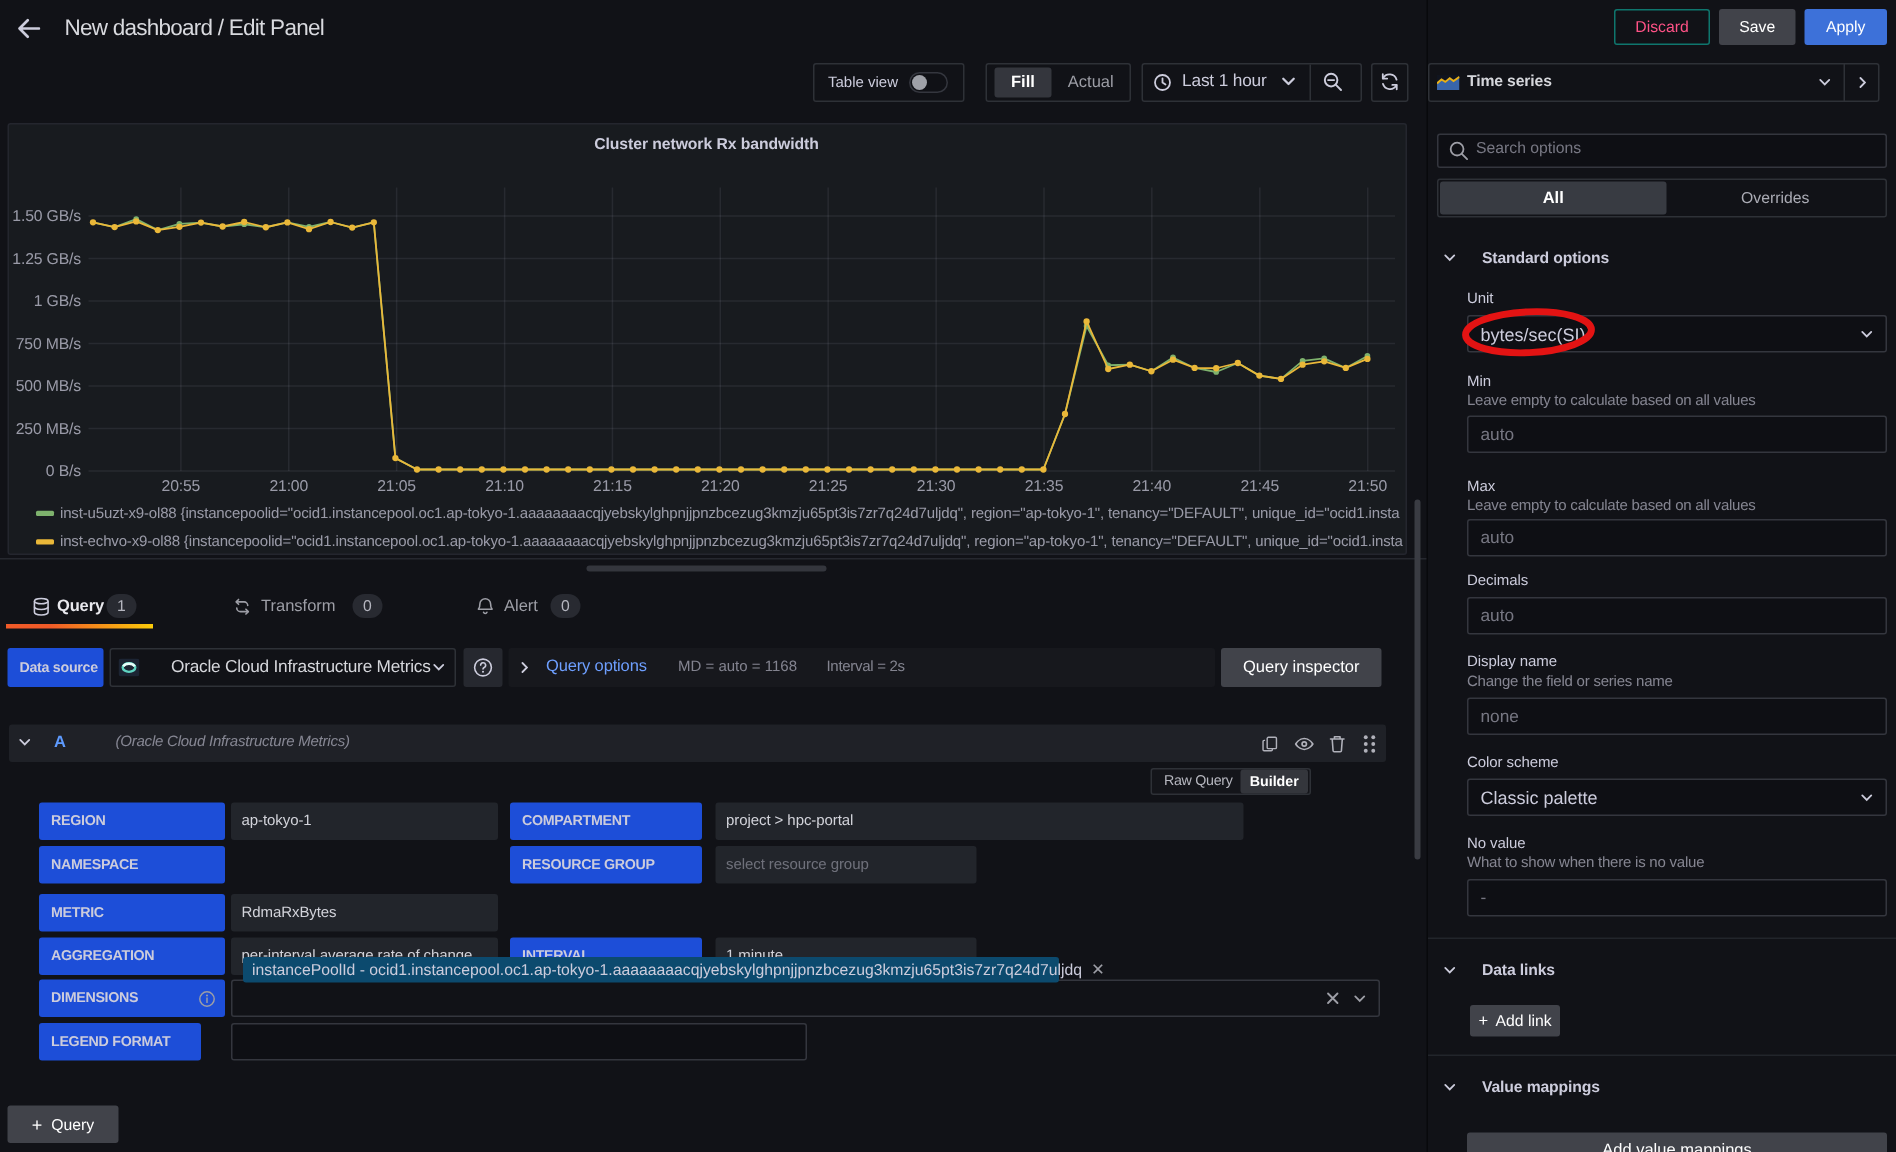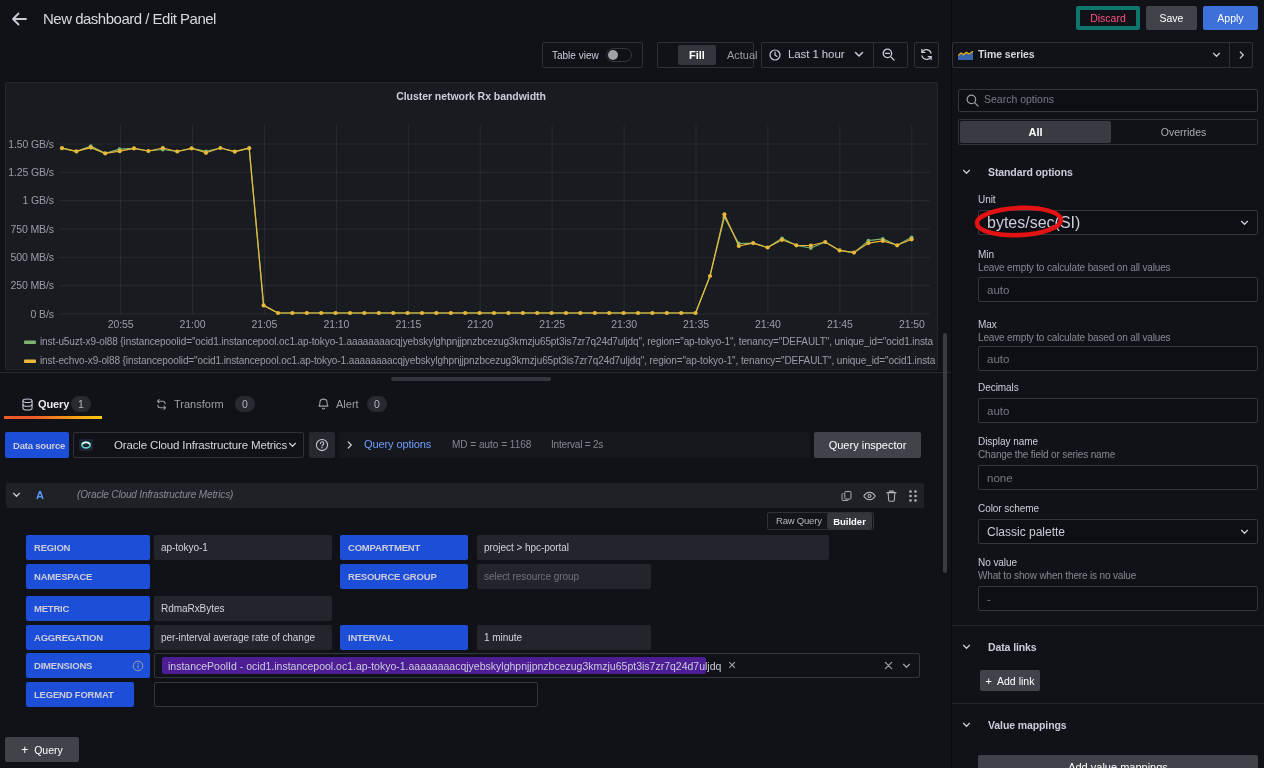--- a/index.html
+++ b/index.html
@@ -16,30 +16,30 @@
 .btn-gray{position:absolute;white-space:nowrap;background:#41434a;border-radius:2px;display:flex;align-items:center;justify-content:center;color:#fff;font-size:10.5px;font-weight:400;letter-spacing:0px;text-align:center;}
 svg.ic{display:block;}
 </style></head>
 <body>
 <div id="app">
 
 <svg class="abs ic" style="left:11px;top:11px" width="16" height="16" viewBox="0 0 16 16">
       <path d="M15 8H2M7.5 2.5 2 8l5.5 5.5" stroke="#ccccdc" stroke-width="1.8" fill="none" stroke-linecap="round" stroke-linejoin="round"></path>
     </svg>
 <div class="abs" style="left:43px;top:10px;font-size:15px;color:#d8d9de;letter-spacing:-0.5px">New dashboard / Edit Panel</div>
-<div class="abs flex" style="left:1076px;top:6px;width:64px;height:24px;border:4px solid #0f766e;border-radius:2px;justify-content:center;color:#ff5286;font-size:10.5px;font-weight:400">Discard</div>
+<div class="abs flex" style="left:1076px;top:6px;width:64px;height:24px;border:1px solid #0f766e;border-radius:2px;justify-content:center;color:#ff5286;font-size:10.5px;font-weight:400">Discard</div>
 <div class="btn-gray" style="left:1146px;top:6px;width:51px;height:24px">Save</div>
 <div class="btn-gray" style="left:1203px;top:6px;width:55px;height:24px;background:#3d71d9">Apply</div>
 
 <div class="bx flex" style="left:542px;top:42px;width:101px;height:26px;padding-left:9px;font-size:10px;color:#ccccdc">Table view
   <span style="display:inline-block;margin-left:7px;width:26px;height:14px;background:#101116;border:1px solid #34363e;border-radius:8px;position:relative">
         <span style="position:absolute;left:1px;top:1px;width:10px;height:10px;border-radius:50%;background:#9fa1a8"></span>
       </span>
 </div>
-<div class="bx flex" style="left:657px;top:42px;width:97px;height:26px;padding:0 20px">
+<div class="bx flex" style="left:657px;top:42px;width:97px;height:26px;padding:0 5px">
   <span class="flex" style="height:20px;padding:0 11px;background:#34363d;border-radius:2px;color:#fff;font-weight:700;font-size:11px">Fill</span>
   <span class="flex" style="height:20px;padding:0 11px;color:#9d9ea6;font-size:11px">Actual</span>
 </div>
 <div class="bx" style="left:761px;top:42px;width:147px;height:26px"></div>
 <div class="abs" style="left:873px;top:43px;width:1px;height:24px;background:#2e3137"></div>
 <svg class="abs ic" style="left:769px;top:49px" width="12" height="12" viewBox="0 0 12 12">
       <circle cx="6" cy="6" r="5" stroke="#ccccdc" stroke-width="1.2" fill="none"></circle>
       <path d="M6 3.2V6l2 1.4" stroke="#ccccdc" stroke-width="1.2" fill="none" stroke-linecap="round"></path>
     </svg>
 <div class="abs" style="left:788px;top:48px;font-size:11.5px;font-weight:400;color:#ccccdc;letter-spacing:-0.1px">Last 1 hour</div>
@@ -280,21 +280,21 @@
 <div class="lbl" style="left:340px;top:625px;width:128px;height:25px">INTERVAL</div>
 <div class="val" style="left:477px;top:625px;width:174px;height:25px">1 minute</div>
 
 <div class="lbl" style="left:26px;top:653px;width:124px;height:25px">DIMENSIONS</div>
 <svg class="abs ic" style="left:132px;top:660px" width="12" height="12" viewBox="0 0 16 16">
       <circle cx="8" cy="8" r="6.4" stroke="#9d9ea6" stroke-width="1.3" fill="none"></circle>
       <path d="M8 7v4" stroke="#9d9ea6" stroke-width="1.3" stroke-linecap="round"></path>
       <circle cx="8" cy="4.8" r="0.9" fill="#9d9ea6"></circle>
     </svg>
 <div class="abs" style="left:154px;top:653px;width:766px;height:25px;background:#111217;border:1px solid #34363e;border-radius:2px"></div>
-<div class="abs flex" style="left:162px;top:657px;width:544px;height:17px;background:#4c1d95;border-radius:2px;padding:0 6px;font-size:10.5px;color:#ccccdc">instancePoolId - ocid1.instancepool.oc1.ap-tokyo-1.aaaaaaaacqjyebskylghpnjjpnzbcezug3kmzju65pt3is7zr7q24d7uljdq<span style="margin-left:6px;color:#9d9ea6;font-size:11px">✕</span></div>
+<div class="abs flex" style="left:162px;top:638px;width:544px;height:17px;background:#0c4a6e;border-radius:2px;padding:0 6px;font-size:10.5px;color:#ccccdc">instancePoolId - ocid1.instancepool.oc1.ap-tokyo-1.aaaaaaaacqjyebskylghpnjjpnzbcezug3kmzju65pt3is7zr7q24d7uljdq<span style="margin-left:6px;color:#9d9ea6;font-size:11px">✕</span></div>
 <svg class="abs ic" style="left:884px;top:661px" width="9" height="9" viewBox="0 0 10 10">
       <path d="M1.5 1.5 8.5 8.5M8.5 1.5 1.5 8.5" stroke="#9d9ea6" stroke-width="1.4" stroke-linecap="round"></path>
     </svg>
 <svg class="abs ic" style="left:902px;top:663px" width="9" height="6" viewBox="0 0 10 7">
       <path d="M1.5 1.5 5 5l3.5-3.5" stroke="#9d9ea6" stroke-width="1.4" fill="none" stroke-linecap="round"></path>
     </svg>
 
 <div class="lbl" style="left:26px;top:682px;width:108px;height:25px">LEGEND FORMAT</div>
 <div class="abs" style="left:154px;top:682px;width:384px;height:25px;background:#0e0f14;border:1px solid #34363e;border-radius:2px"></div>
 
@@ -332,21 +332,21 @@
 <div class="bx" style="left:958px;top:119px;width:300px;height:26px;background:#111217"></div>
 <div class="abs flex" style="left:960px;top:121px;width:151px;height:22px;background:#383b42;border-radius:2px;justify-content:center;font-size:11px;font-weight:700;color:#fff">All</div>
 <div class="abs flex" style="left:1111px;top:121px;width:145px;height:22px;justify-content:center;font-size:10.5px;color:#aaabb4">Overrides</div>
 
 <svg class="abs ic" style="left:962px;top:169px" width="9" height="6" viewBox="0 0 10 7">
       <path d="M1.5 1.5 5 5l3.5-3.5" stroke="#ccccdc" stroke-width="1.4" fill="none" stroke-linecap="round"></path>
     </svg>
 <div class="sideh" style="left:988px;top:166px">Standard options</div>
 
 <div class="slab" style="left:978px;top:194px">Unit</div>
-<div class="sinput" style="left:978px;top:210px;width:280px;height:25px;color:#ccccdc;font-size:16px">bytes/sec(SI)</div>
+<div class="sinput" style="left:978px;top:210px;width:280px;height:25px;color:#ccccdc;font-size:12px">bytes/sec(SI)</div>
 <svg class="abs ic" style="left:1240px;top:220px" width="9" height="6" viewBox="0 0 10 7">
       <path d="M1.5 1.5 5 5l3.5-3.5" stroke="#ccccdc" stroke-width="1.4" fill="none" stroke-linecap="round"></path>
     </svg>
 <svg class="abs ic" style="left:972px;top:203px" width="94" height="38" viewBox="0 0 94 38">
       <ellipse cx="47" cy="18.5" rx="42" ry="13.6" fill="none" stroke="#e31313" stroke-width="4.6" transform="rotate(-2.5 47 18.5)"></ellipse>
     </svg>
 
 <div class="slab" style="left:978px;top:249px">Min</div>
 <div class="sdesc" style="left:978px;top:262px">Leave empty to calculate based on all values</div>
 <div class="sinput" style="left:978px;top:277px;width:280px;height:25px">auto</div>

